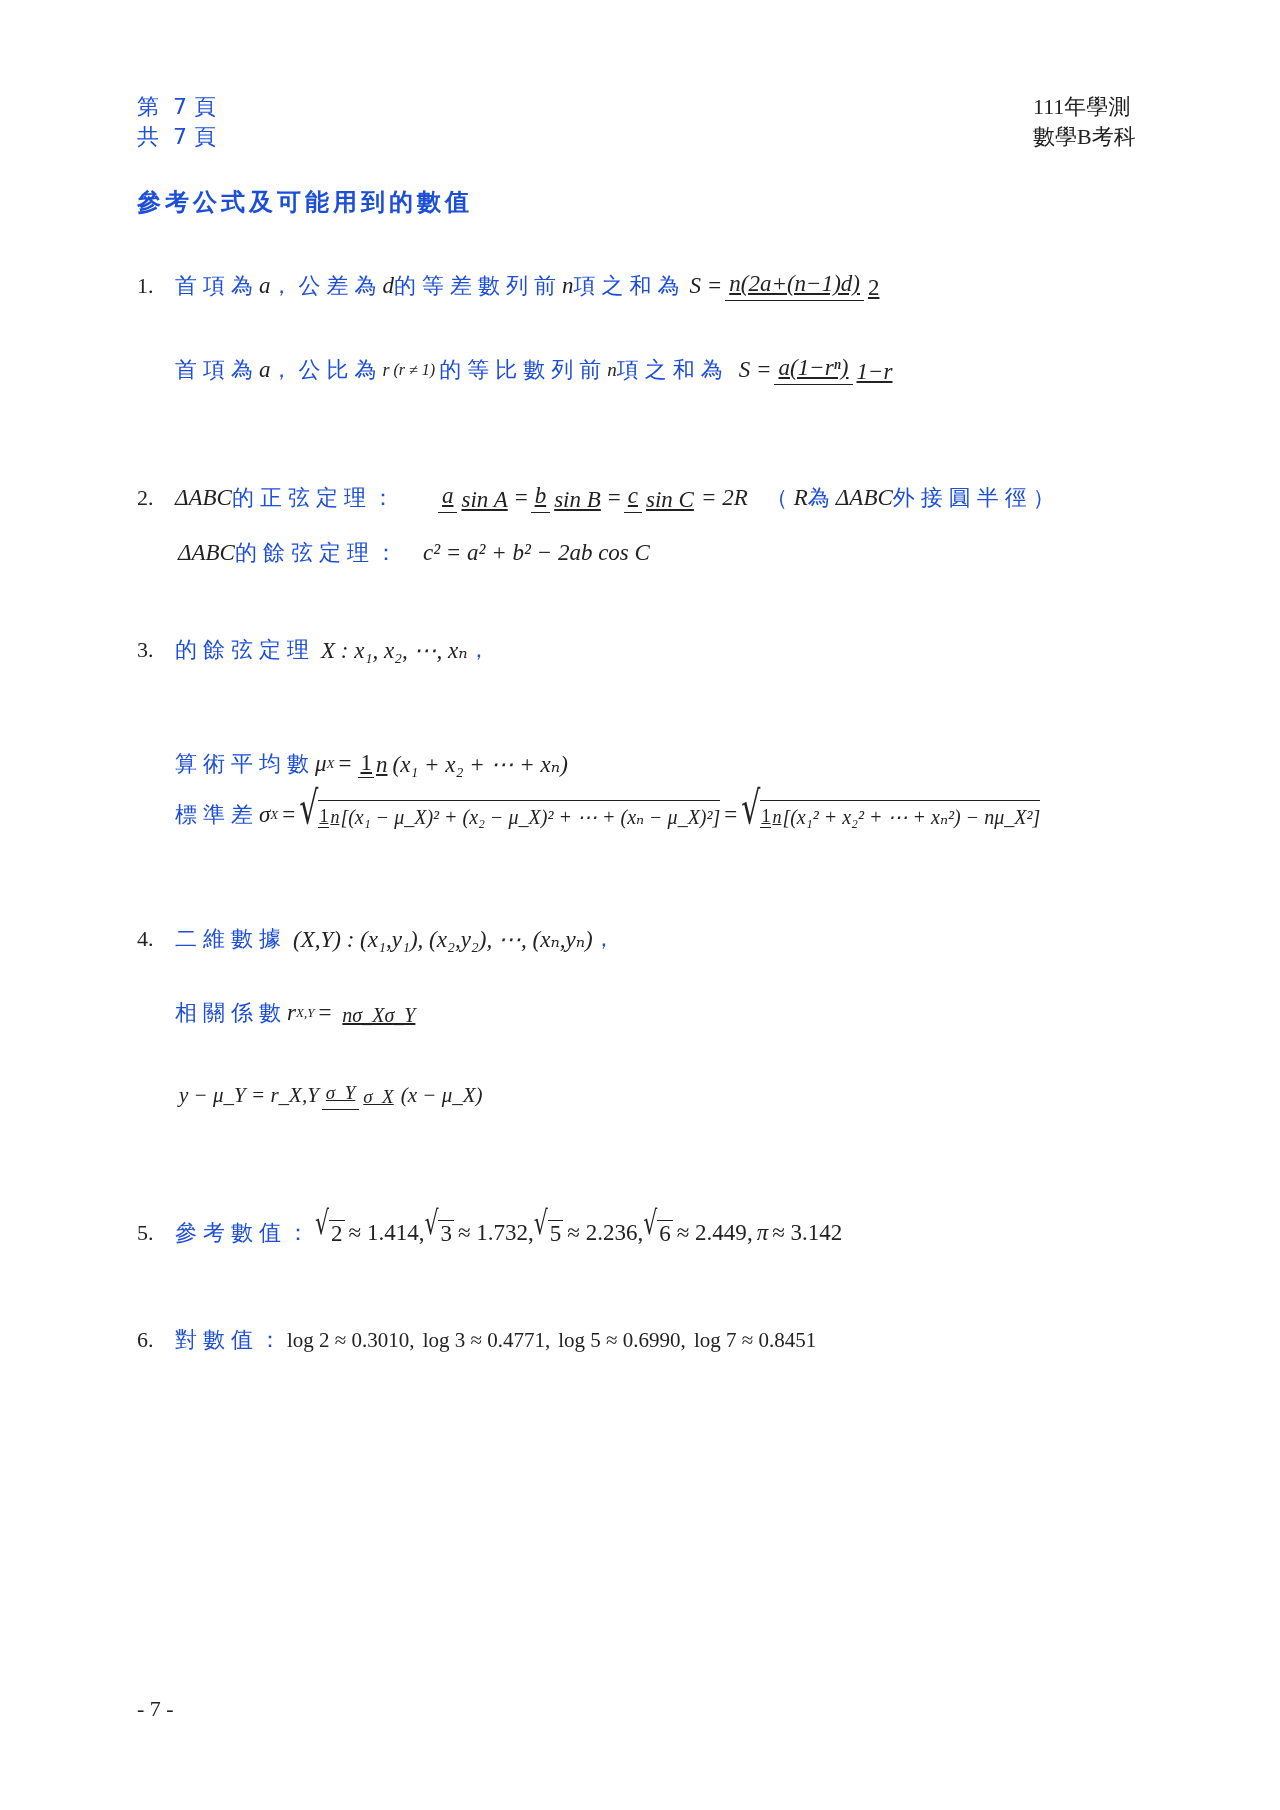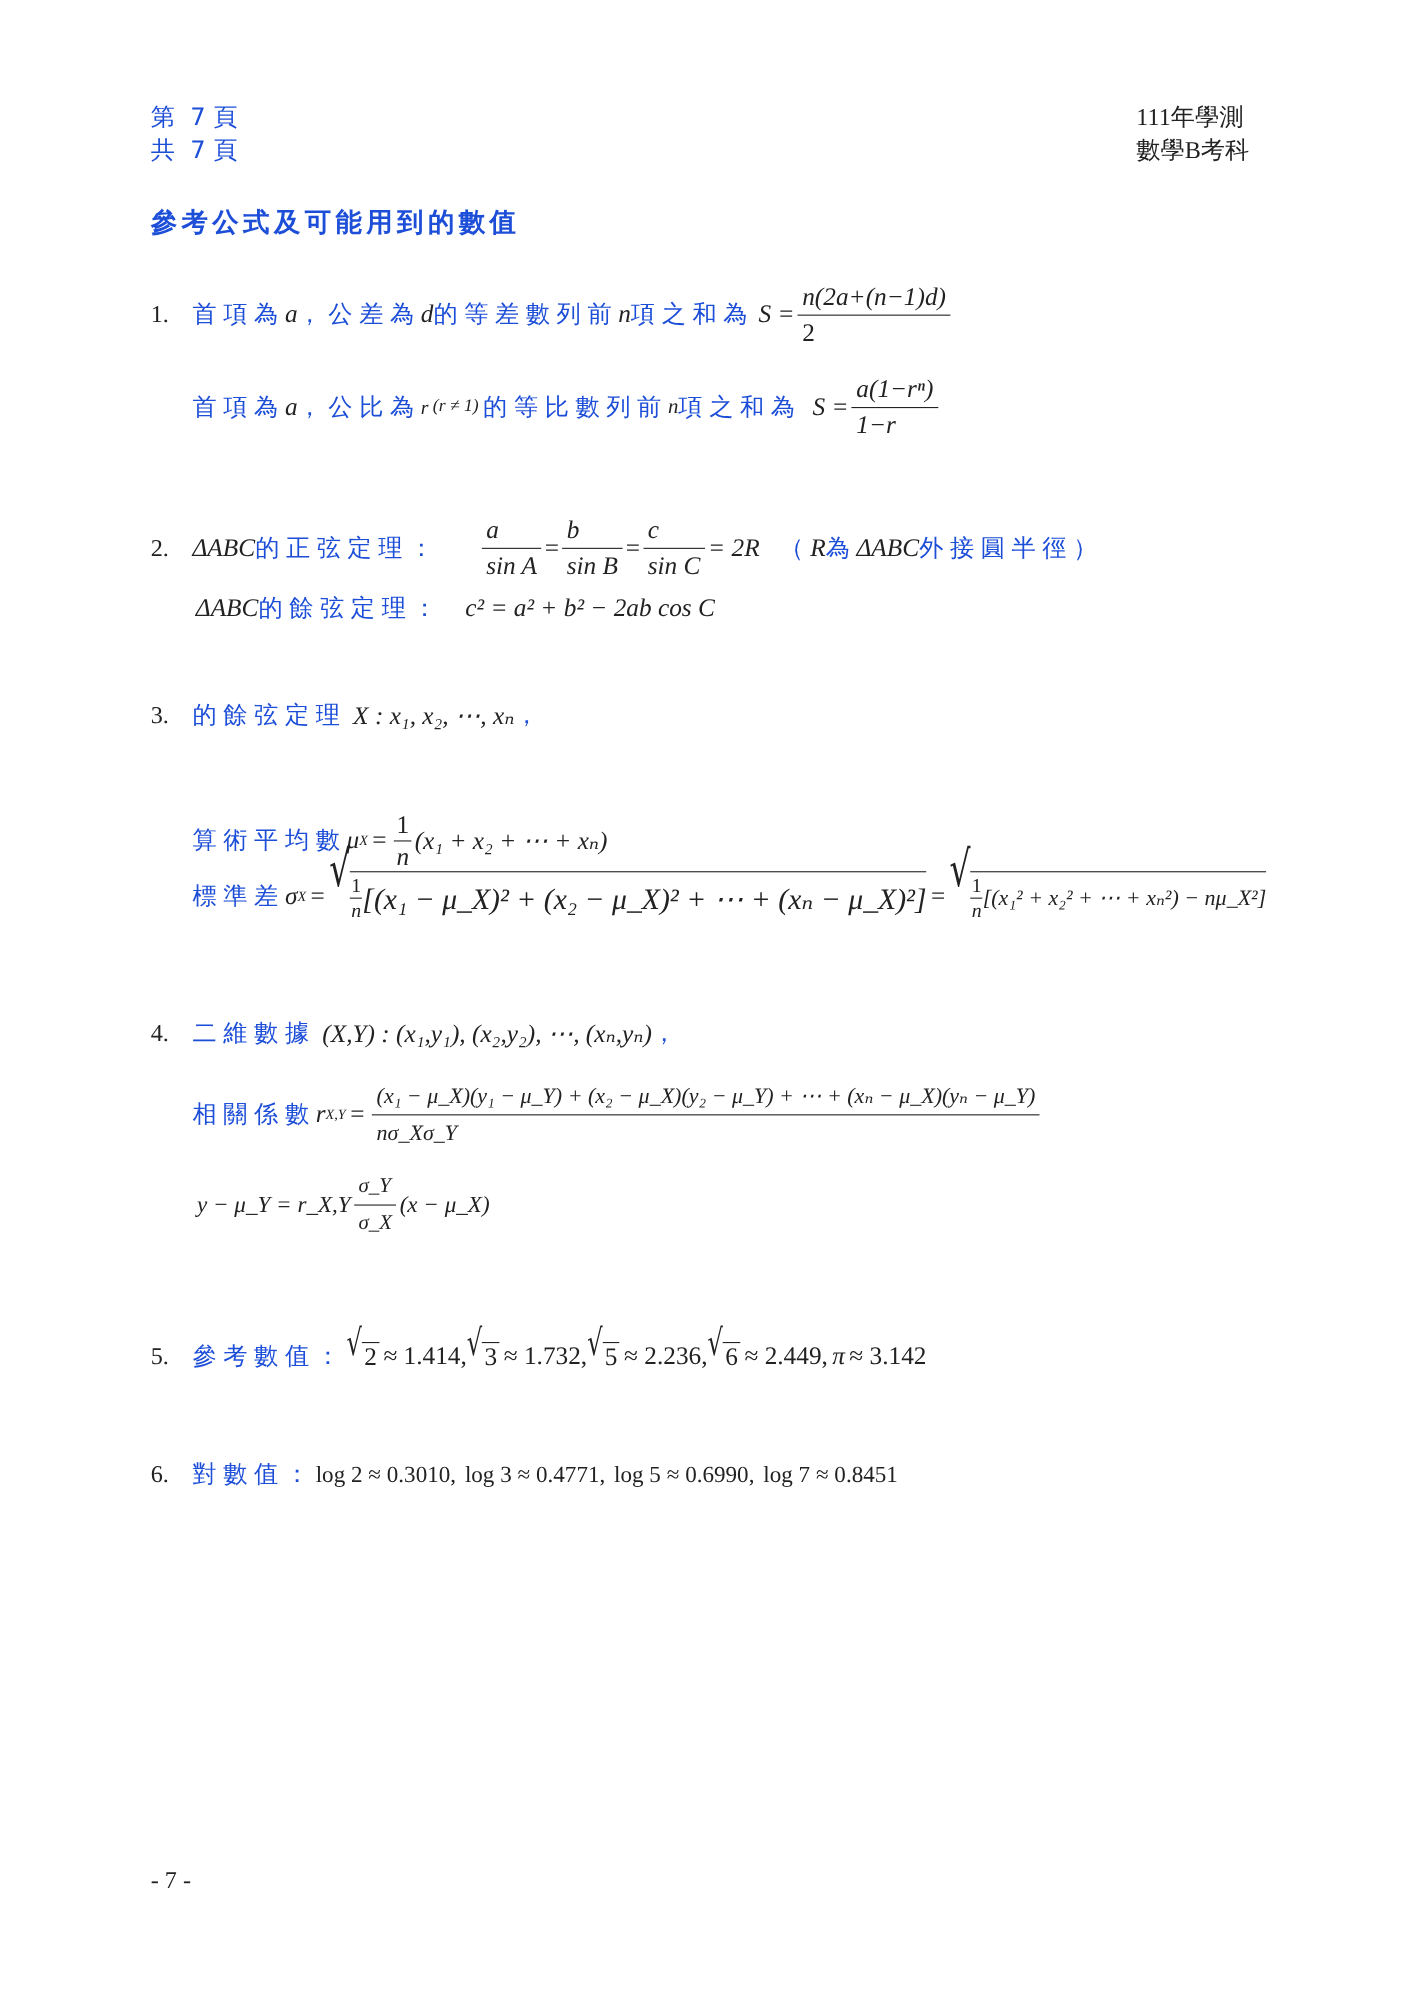--- a/index.html
+++ b/index.html
@@ -7,21 +7,21 @@
          font-family:"Liberation Serif","DejaVu Serif",serif; color:#222; }
   .abs { position:absolute; white-space:nowrap; }
   .cjk { font-family:"DejaVu Sans","Liberation Sans",sans-serif; letter-spacing:6px; color:#1d4ed8; }
   .hdr { font-size:22px; line-height:30px; }
   .hdr .cjk { letter-spacing:0; }
   .title { font-family:"DejaVu Sans","Liberation Sans",sans-serif; font-weight:bold; font-size:24px; letter-spacing:4px; color:#1d4ed8; }
   .line { font-size:22px; display:flex; align-items:center; height:40px; }
   .num { width:38px; display:inline-block; font-family:"Liberation Serif",serif; }
   .m { font-family:"Liberation Serif","DejaVu Serif",serif; font-style:italic; font-size:23px; }
   .mr { font-family:"Liberation Serif","DejaVu Serif",serif; font-style:normal; font-size:23px; }
-  .frac { display:inline-flex; flex-direction:column; vertical-align:middle; margin:0 3px; }
+  .frac { display:inline-flex; align-items:center; vertical-align:middle; margin:0 3px;text-decoration:underline; }
   .frac .nu { padding:0 4px 3px; border-bottom:1.3px solid #222; line-height:26px; }
   .frac .de { padding:3px 4px 0; line-height:26px; }
   .sub { font-size:13px; vertical-align:-5px; font-style:italic; }
   .sqrt { display:inline-flex; align-items:stretch; }
   .sqrt .rad { font-family:"DejaVu Serif",serif; font-size:30px; line-height:1; transform:scaleY(1.5); transform-origin:bottom; }
   .sqrt .under { border-top:1.3px solid #222; padding-top:2px; display:inline-flex; align-items:center; }
   .ssqrt .under { border-top:1.3px solid #222; padding:0 2px; }
   .ssqrt .rad { font-size:22px; font-family:"DejaVu Serif",serif; }
 </style>
 </head>
@@ -131,21 +131,21 @@
   <span class="m">σ</span>
     <span class="sub">X</span>
   <span class="mr" style="margin:0 4px;">=</span>
   <span class="sqrt">
     <span class="rad">√</span>
     <span class="under">
       <span class="frac" style="margin:0;">
         <span class="nu mr" style="padding:0 1px 1px; font-size:18px; line-height:20px;">1</span>
         <span class="de m" style="padding:1px 1px 0; font-size:18px; line-height:20px;">n</span>
       </span>
-      <span class="m" style="font-size:27px;">[(x₁ − μ_X)² + (x₂ − μ_X)² + ⋯ + (xₙ − μ_X)²]</span>
+      <span class="m" style="font-size:20px;">[(x₁ − μ_X)² + (x₂ − μ_X)² + ⋯ + (xₙ − μ_X)²]</span>
     </span>
   </span>
   <span class="mr" style="margin:0 4px;">=</span>
   <span class="sqrt">
     <span class="rad">√</span>
     <span class="under">
       <span class="frac" style="margin:0;">
         <span class="nu mr" style="padding:0 1px 1px; font-size:18px; line-height:20px;">1</span>
         <span class="de m" style="padding:1px 1px 0; font-size:18px; line-height:20px;">n</span>
       </span>
@@ -160,21 +160,20 @@
   <span class="m" style="margin-left:6px;">(X,Y) : (x₁,y₁), (x₂,y₂), ⋯, (xₙ,yₙ)</span>
   <span class="cjk">，</span>
 </div>
 
 <div class="abs line" style="left:175px; top:993px;">
   <span class="cjk">相關係數</span>
   <span class="m">r</span>
     <span class="sub">X,Y</span>
   <span class="mr" style="margin:0 4px;">=</span>
   <span class="frac">
-    <span class="nu m" style="font-size:20px;">(x₁ − μ_X)(y₁ − μ_Y) + (x₂ − μ_X)(y₂ − μ_Y) + ⋯ + (xₙ − μ_X)(yₙ − μ_Y)</span>
     <span class="de m" style="font-size:20px;">nσ_Xσ_Y</span>
   </span>
 </div>
 
 <div class="abs line" style="left:175px; top:1075px;">
   <span class="m" style="font-size:21px; margin-left:4px;">y − μ_Y = r_X,Y</span>
   <span class="frac">
     <span class="nu m" style="font-size:19px;">σ_Y</span>
     <span class="de m" style="font-size:19px;">σ_X</span>
   </span>

